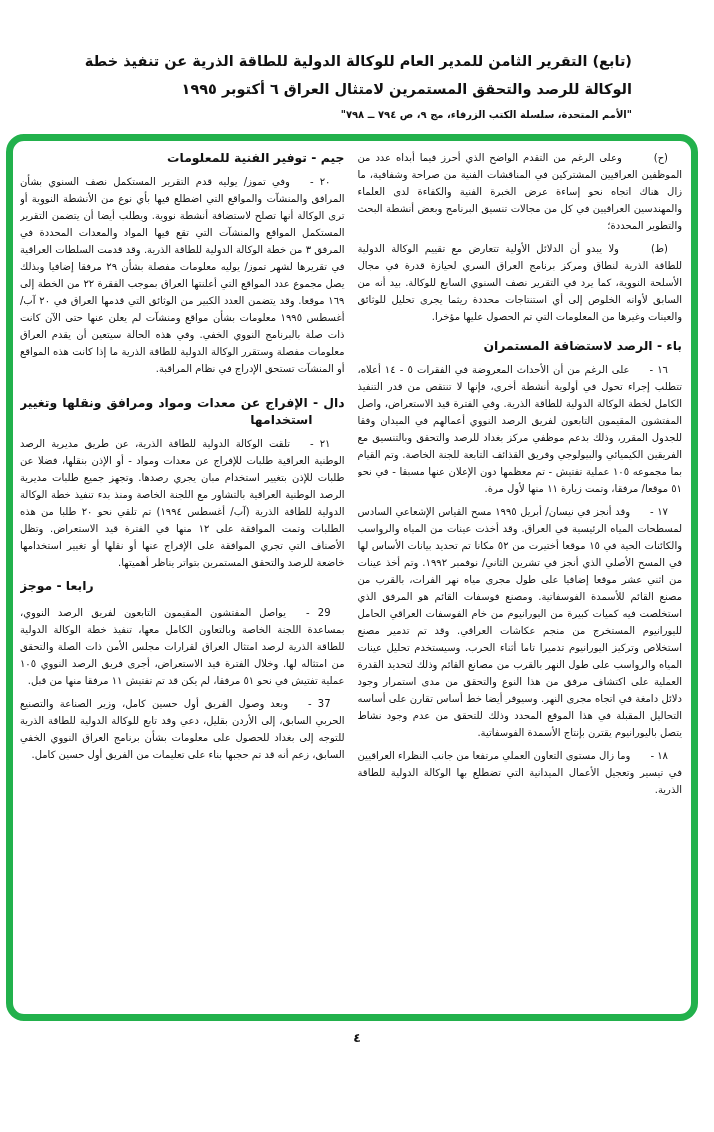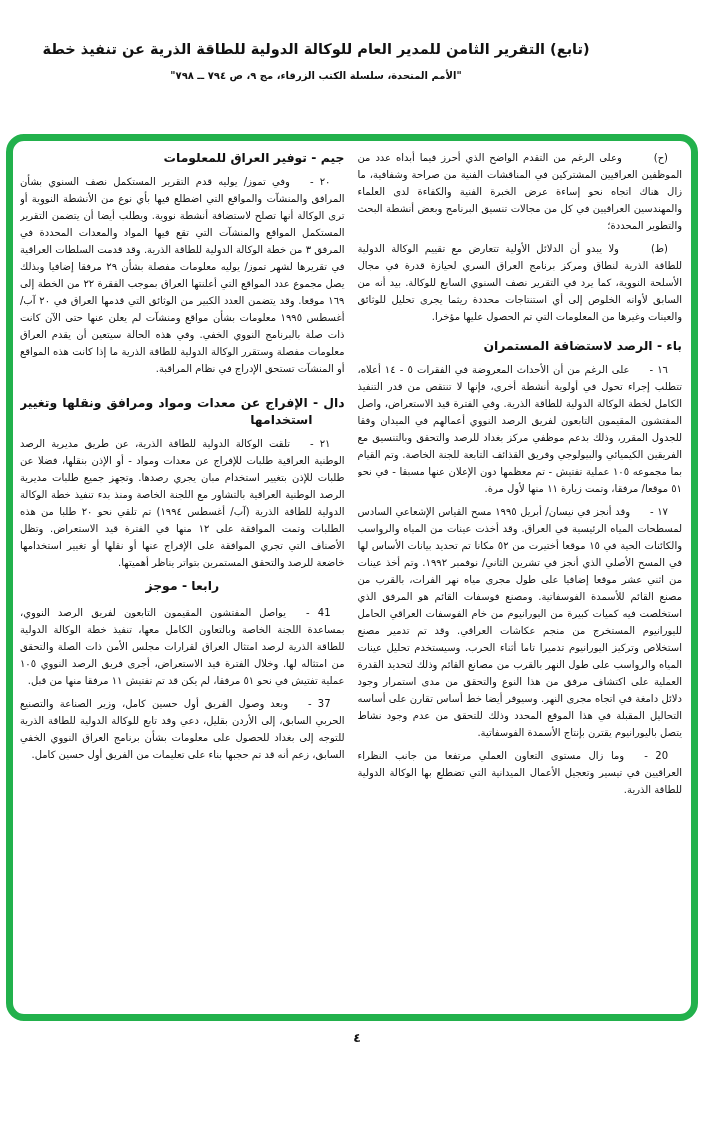--- a/index.html
+++ b/index.html
@@ -13,24 +13,24 @@
     background: #ffffff;
     overflow: hidden;
     font-family: "DejaVu Sans", sans-serif;
     color: #111111;
     direction: rtl;
   }
 
   
   .header {
     position: absolute;
-    top: 42px;
+    top: 54px;
     left: 0;
     width: 632px; 
-    text-align: center;
+    text-align: right;
   }
   .title-line {
     font-size: 14.5px;
     font-weight: bold;
     line-height: 1.0;
     margin-bottom: 13px;
     white-space: nowrap;
   }
   .source-line {
     font-size: 10px;
@@ -95,40 +95,41 @@
   .sec-heading.first {
     margin-top: 0;
   }
   .sec-heading.hanging {
     padding-right: 32px;
     text-indent: -32px; 
     text-align: justify;
     margin-top: 17px;
   }
   .sec-heading.centered {
-    text-align: center;
+    text-align: left;
     margin: 2px 0 10px 0;
   }
 
   
   .page-number {
     position: absolute;
     top: 1030px;
     left: 0;
     width: 714px;
     text-align: center;
     font-size: 12.5px;
     font-weight: bold;
   }
 </style>
 </head>
 <body>
 
 <div class="header">
   <div class="title-line">(تابع) التقرير الثامن للمدير العام للوكالة الدولية للطاقة الذرية عن تنفيذ خطة</div>
+  <div class="title-line">الوكالة للرصد والتحقق المستمرين لامتثال العراق ٦ أكتوبر ١٩٩٥</div>
   <div class="source-line">"الأمم المتحدة، سلسلة الكتب الزرقاء، مج ٩، ص ٧٩٤ ــ ٧٩٨"</div>
 </div>
 
 <div class="frame" style="border-color: rgb(34, 177, 76);"></div>
 
 <div class="columns">
 
   <div class="col">
     <p class="para">
       <span class="pletter">(ح)</span><span>وعلى الرغم من التقدم الواضح الذي أحرز فيما أبداه عدد من الموظفين العراقيين المشتركين في المناقشات الفنية من صراحة وشفافية، ما زال هناك اتجاه نحو إساءة عرض الخبرة الفنية والكفاءة لدى العلماء والمهندسين العراقيين في كل من مجالات تنسيق البرنامج وبعض أنشطة البحث والتطوير المحددة؛</span>
@@ -137,36 +138,36 @@
       <span class="pletter">(ط)</span><span>ولا يبدو أن الدلائل الأولية تتعارض مع تقييم الوكالة الدولية للطاقة الذرية لنطاق ومركز برنامج العراق السري لحيازة قدرة في مجال الأسلحة النووية، كما يرد في التقرير نصف السنوي السابع للوكالة. بيد أنه من السابق لأوانه الخلوص إلى أي استنتاجات محددة ريثما يجرى تحليل للوثائق والعينات وغيرها من المعلومات التي تم الحصول عليها مؤخرا.</span>
     </p>
     <div class="sec-heading">باء - الرصد لاستضافة المستمران</div>
     <p class="para">
       <span class="pnum">١٦ -</span><span>على الرغم من أن الأحداث المعروضة في الفقرات ٥ - ١٤ أعلاه، تتطلب إجراء تحول في أولوية أنشطة أخرى، فإنها لا تنتقص من قدر التنفيذ الكامل لخطة الوكالة الدولية للطاقة الذرية. وفي الفترة قيد الاستعراض، واصل المفتشون المقيمون التابعون لفريق الرصد النووي أعمالهم في الميدان وفقا للجدول المقرر، وذلك بدعم موظفي مركز بغداد للرصد والتحقق وبالتنسيق مع الفريقين الكيميائي والبيولوجي وفريق القذائف التابعة للجنة الخاصة. وتم القيام بما مجموعه ١٠٥ عملية تفتيش - تم معظمها دون الإعلان عنها مسبقا - في نحو ٥١ موقعا/ مرفقا، وتمت زيارة ١١ منها لأول مرة.</span>
     </p>
     <p class="para">
       <span class="pnum">١٧ -</span><span>وقد أنجز في نيسان/ أبريل ١٩٩٥ مسح القياس الإشعاعي السادس لمسطحات المياه الرئيسية في العراق. وقد أخذت عينات من المياه والرواسب والكائنات الحية في ١٥ موقعا أختيرت من ٥٢ مكانا تم تحديد بيانات الأساس لها في المسح الأصلي الذي أنجز في تشرين الثاني/ نوفمبر ١٩٩٢. وتم أخذ عينات من اثني عشر موقعا إضافيا على طول مجرى مياه نهر الفرات، بالقرب من مصنع القائم للأسمدة الفوسفاتية. ومصنع فوسفات القائم هو المرفق الذي استخلصت فيه كميات كبيرة من اليورانيوم من خام الفوسفات العراقي الحامل لليورانيوم المستخرج من منجم عكاشات العراقي. وقد تم تدمير مصنع استخلاص وتركيز اليورانيوم تدميرا تاما أثناء الحرب. وسيستخدم تحليل عينات المياه والرواسب على طول النهر بالقرب من مصانع القائم وذلك لتحديد القدرة العملية على اكتشاف مرفق من هذا النوع والتحقق من مدى استمرار وجود دلائل دامغة في اتجاه مجرى النهر. وسيوفر أيضا خط أساس تقارن على أساسه التحاليل المقبلة في هذا الموقع المحدد وذلك للتحقق من عدم وجود نشاط يتصل باليورانيوم يقترن بإنتاج الأسمدة الفوسفاتية.</span>
     </p>
     <p class="para">
-      <span class="pnum">20 -</span><span>وما زال مستوى التعاون العملي مرتفعا من جانب النظراء العراقيين في تيسير وتعجيل الأعمال الميدانية التي تضطلع بها الوكالة الدولية للطاقة الذرية.</span>
+      <span class="pnum">١٨ -</span><span>وما زال مستوى التعاون العملي مرتفعا من جانب النظراء العراقيين في تيسير وتعجيل الأعمال الميدانية التي تضطلع بها الوكالة الدولية للطاقة الذرية.</span>
     </p>
   </div>
 
   <div class="col">
-    <div class="sec-heading first">جيم - توفير العراق للمعلومات</div>
+    <div class="sec-heading first">جيم - توفير الفنية للمعلومات</div>
     <p class="para">
       <span class="pnum">٢٠ -</span><span>وفي تموز/ يوليه قدم التقرير المستكمل نصف السنوي بشأن المرافق والمنشآت والمواقع التي اضطلع فيها بأي نوع من الأنشطة النووية أو ترى الوكالة أنها تصلح لاستضافة أنشطة نووية. ويطلب أيضا أن يتضمن التقرير المستكمل المواقع والمنشآت التي تقع فيها المواد والمعدات المحددة في المرفق ٣ من خطة الوكالة الدولية للطاقة الذرية. وقد قدمت السلطات العراقية في تقريرها لشهر تموز/ يوليه معلومات مفصلة بشأن ٢٩ مرفقا إضافيا وبذلك يصل مجموع عدد المواقع التي أعلنتها العراق بموجب الفقرة ٢٢ من الخطة إلى ١٦٩ موقعا. وقد يتضمن العدد الكبير من الوثائق التي قدمها العراق في ٢٠ آب/ أغسطس ١٩٩٥ معلومات بشأن مواقع ومنشآت لم يعلن عنها حتى الآن كانت ذات صلة بالبرنامج النووي الخفي. وفي هذه الحالة سيتعين أن يقدم العراق معلومات مفصلة وستقرر الوكالة الدولية للطاقة الذرية ما إذا كانت هذه المواقع أو المنشآت تستحق الإدراج في نظام المراقبة.</span>
     </p>
     <div class="sec-heading hanging">دال - الإفراج عن معدات ومواد ومرافق ونقلها وتغيير استخدامها</div>
     <p class="para">
       <span class="pnum">٢١ -</span><span>تلقت الوكالة الدولية للطاقة الذرية، عن طريق مديرية الرصد الوطنية العراقية طلبات للإفراج عن معدات ومواد - أو الإذن بنقلها، فضلا عن طلبات للإذن بتغيير استخدام مبان يجري رصدها. وتجهز جميع طلبات مديرية الرصد الوطنية العراقية بالتشاور مع اللجنة الخاصة ومنذ بدء تنفيذ خطة الوكالة الدولية للطاقة الذرية (آب/ أغسطس ١٩٩٤) تم تلقي نحو ٢٠ طلبا من هذه الطلبات وتمت الموافقة على ١٢ منها في الفترة قيد الاستعراض. وتظل الأصناف التي تجري الموافقة على الإفراج عنها أو نقلها أو تغيير استخدامها خاضعة للرصد والتحقق المستمرين بتواتر يناظر أهميتها.</span>
     </p>
     <div class="sec-heading centered">رابعا - موجز</div>
     <p class="para">
-      <span class="pnum">41 -</span><span>يواصل المفتشون المقيمون التابعون لفريق الرصد النووي، بمساعدة اللجنة الخاصة وبالتعاون الكامل معها، تنفيذ خطة الوكالة الدولية للطاقة الذرية لرصد امتثال العراق لقرارات مجلس الأمن ذات الصلة والتحقق من امتثاله لها. وخلال الفترة قيد الاستعراض، أجرى فريق الرصد النووي ١٠٥ عملية تفتيش في نحو ٥١ مرفقا، لم يكن قد تم تفتيش ١١ مرفقا منها من قبل.</span>
+      <span class="pnum">29 -</span><span>يواصل المفتشون المقيمون التابعون لفريق الرصد النووي، بمساعدة اللجنة الخاصة وبالتعاون الكامل معها، تنفيذ خطة الوكالة الدولية للطاقة الذرية لرصد امتثال العراق لقرارات مجلس الأمن ذات الصلة والتحقق من امتثاله لها. وخلال الفترة قيد الاستعراض، أجرى فريق الرصد النووي ١٠٥ عملية تفتيش في نحو ٥١ مرفقا، لم يكن قد تم تفتيش ١١ مرفقا منها من قبل.</span>
     </p>
     <p class="para">
       <span class="pnum">37 -</span><span>وبعد وصول الفريق أول حسين كامل، وزير الصناعة والتصنيع الحربي السابق، إلى الأردن بقليل، دعي وفد تابع للوكالة الدولية للطاقة الذرية للتوجه إلى بغداد للحصول على معلومات بشأن برنامج العراق النووي الخفي السابق، زعم أنه قد تم حجبها بناء على تعليمات من الفريق أول حسين كامل.</span>
     </p>
   </div>
 
 </div>
 
 <div class="page-number">٤</div>
 

